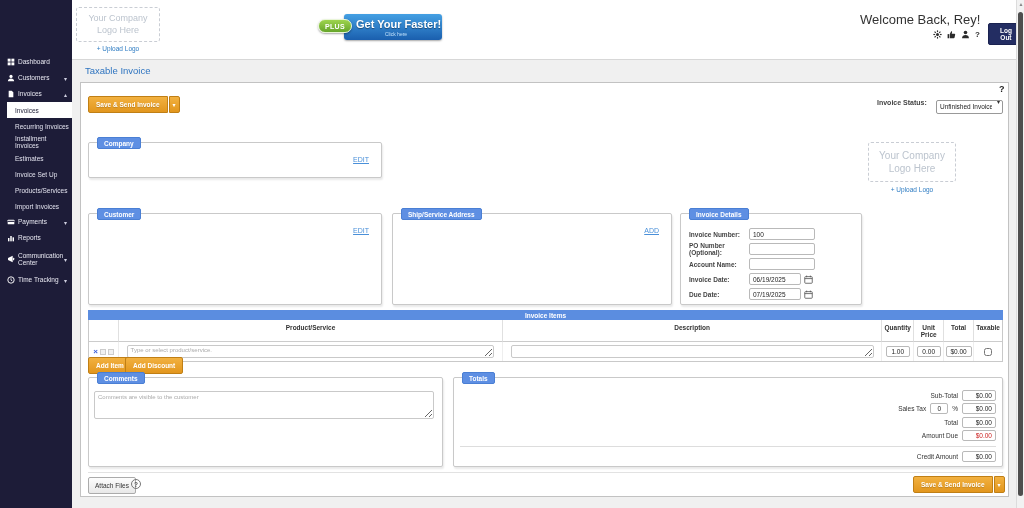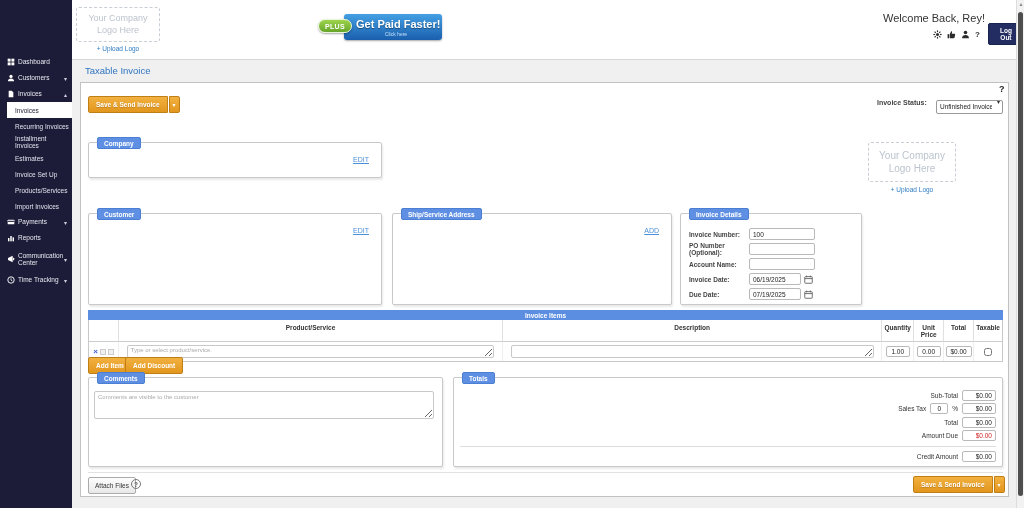--- a/index.html
+++ b/index.html
@@ -27,21 +27,21 @@
 
   .banner { position:absolute; left:318px; top:12px; width:124px; height:30px; z-index:3; cursor:pointer; }
   .banner-blue { position:absolute; left:26px; top:2px; right:0; height:26px; background:linear-gradient(#44a0e3,#1a5fae);
                  border-radius:3px 3px 3px 3px; box-shadow:0 1px 2px rgba(0,0,0,.35); }
   .banner-title { position:absolute; left:38px; top:6px; color:#fff; font-size:11px; font-weight:bold; text-shadow:0 1px 1px rgba(0,0,0,.4); white-space:nowrap; }
   .banner-sub { position:absolute; left:38px; top:19px; width:80px; text-align:center; color:#bfe0fb; font-size:5px; }
   .banner-plus { position:absolute; left:0; top:7px; width:34px; height:14px; background:linear-gradient(#9ed44e,#66a52a);
                  border:1px solid #e9f5d8; border-radius:8px; color:#fff; font-size:7px; font-weight:bold;
                  display:flex; align-items:center; justify-content:center; box-shadow:0 1px 2px rgba(0,0,0,.35); letter-spacing:.3px; }
 
-  .welcome { position:absolute; left:860px; top:12px; width:148px; text-align:center; font-size:11px; color:#333; z-index:3; }
+  .welcome { position:absolute; left:860px; top:12px; width:148px; text-align:left; font-size:13px; color:#333; z-index:3; }
   .hdr-icons { position:absolute; left:933px; top:23px; display:flex; align-items:center; gap:5px; z-index:3; }
   .hdr-ic { width:10px; height:10px; display:flex; align-items:center; justify-content:center; cursor:pointer; }
   .hdr-q { font-size:8px; font-weight:bold; color:#2b2b2b; cursor:pointer; }
   .logout-btn { margin-left:3px; background:#232d62; color:#fff; font-size:6.5px; font-weight:bold; border:1px solid #1a2250;
                 border-radius:2px; padding:3px 6px; cursor:pointer; }
 
   
   .scrollbar { position:absolute; right:0; top:0; width:8px; height:508px; background:#f2f2f2; border-left:1px solid #dcdcdc; z-index:9; }
   .scroll-arrow { position:absolute; top:1px; left:0; width:8px; text-align:center; font-size:5px; color:#888; }
   .scroll-thumb { position:absolute; left:1px; top:12px; width:5px; height:484px; background:#4e4e4e; border-radius:3px; }
@@ -242,21 +242,21 @@
   <div class="header"></div>
 
   <div class="logo-box">
     <span>Your Company</span>
     <span>Logo Here</span>
   </div>
   <div class="upload-link upload-top">+ Upload Logo</div>
 
   <div class="banner">
     <div class="banner-blue"></div>
-    <div class="banner-title">Get Paid Faster!</div>
+    <div class="banner-title">Get Your Faster!</div>
     <div class="banner-sub">Click here</div>
     <div class="banner-plus">PLUS</div>
   </div>
 
   <div class="welcome">Welcome Back, Rey!</div>
 
   <div class="hdr-icons">
     <span class="hdr-ic">
       <svg width="9" height="9" viewBox="0 0 12 12">
           <circle cx="6" cy="6" r="2" fill="#2b2b2b"></circle>

